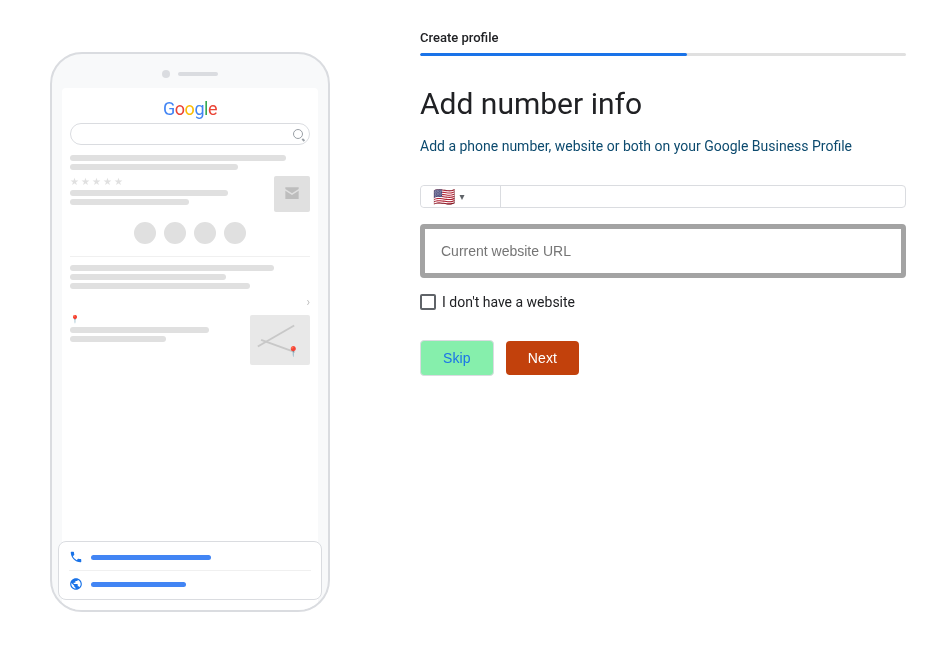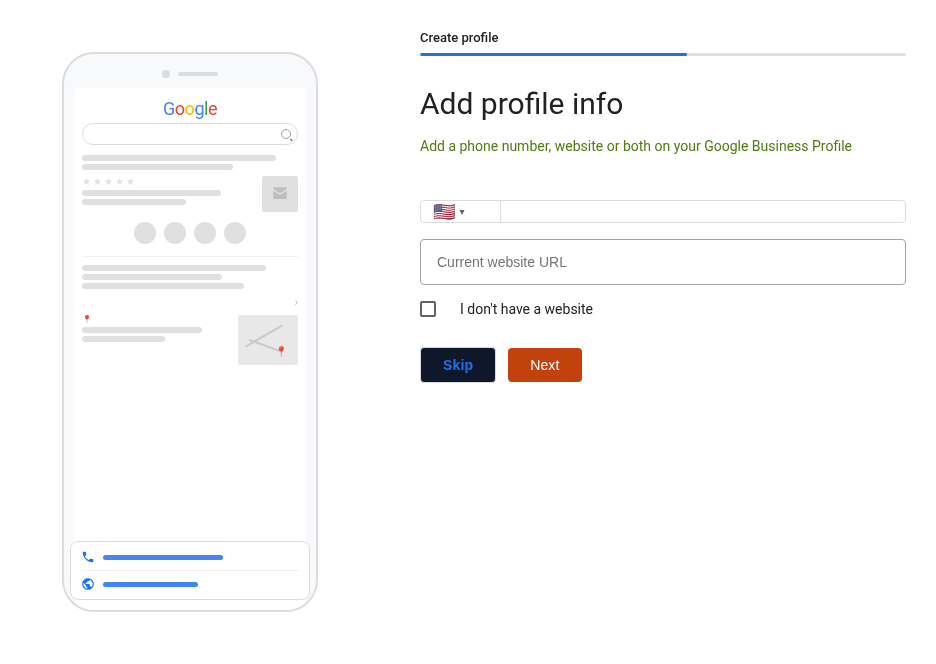--- a/index.html
+++ b/index.html
@@ -17,21 +17,21 @@
       width: 380px;
       min-width: 380px;
       display: flex;
       align-items: center;
       justify-content: center;
       padding: 20px;
       background: #fff;
     }
 
     .phone-mockup {
-      width: 256px;
+      width: 280px;
       height: 560px;
       border: 2px solid #dadce0;
       border-radius: 32px;
       background: #f8f9fa;
       position: relative;
       overflow: hidden;
       padding: 16px 10px 0;
       display: flex;
       flex-direction: column;
     }
@@ -330,22 +330,22 @@
     .form-title {
       font-size: 30px;
       font-weight: 400;
       color: #202124;
       margin-bottom: 14px;
       line-height: 1.2;
     }
 
     .form-description {
       font-size: 14px;
-      color: #4d7c0f;
-      margin-bottom: 43px;
+      color: #0c4a6e;
+      margin-bottom: 28px;
       line-height: 1.5;
     }
 
     
     .phone-input-group {
       display: flex;
       gap: 0;
       margin-bottom: 16px;
       border: 1px solid #dadce0;
       border-radius: 4px;
@@ -379,41 +379,41 @@
       outline: none;
       padding: 14px 16px;
       font-size: 14px;
       color: #9aa0a6;
       background: transparent;
       border-radius: 0 4px 4px 0;
     }
 
     
     .url-input-wrapper {
-      border: 1px solid #a3a3a3;
+      border: 5px solid #a3a3a3;
       border-radius: 4px;
       margin-bottom: 16px;
     }
 
     .url-input {
       width: 100%;
       border: none;
       outline: none;
       padding: 14px 16px;
       font-size: 14px;
       color: #9aa0a6;
       background: transparent;
       border-radius: 4px;
     }
 
     
     .checkbox-row {
       display: flex;
       align-items: center;
-      gap: 24px;
+      gap: 6px;
       margin-bottom: 30px;
     }
 
     .checkbox {
       width: 16px;
       height: 16px;
       border: 2px solid #5f6368;
       border-radius: 2px;
       background: #fff;
       flex-shrink: 0;
@@ -429,24 +429,24 @@
     .buttons-row {
       display: flex;
       gap: 12px;
       align-items: center;
     }
 
     .btn-skip {
       padding: 9px 22px;
       border: 1px solid #dadce0;
       border-radius: 4px;
-      background: #0f172a;
+      background: #86efac;
       color: #1a73e8;
       font-size: 14px;
-      font-weight: 700;
+      font-weight: 400;
       cursor: pointer;
       letter-spacing: 0.01em;
     }
 
     .btn-next {
       padding: 9px 22px;
       border: none;
       border-radius: 4px;
       background: #c2410c;
       color: #fff;
@@ -552,21 +552,21 @@
 
 <div class="right-panel">
 
   <div class="progress-section">
     <div class="progress-label">Create profile</div>
     <div class="progress-bar-track">
       <div class="progress-bar-fill" style="width: 55%;"></div>
     </div>
   </div>
 
-  <h1 class="form-title">Add profile info</h1>
+  <h1 class="form-title">Add number info</h1>
 
   <p class="form-description">Add a phone number, website or both on your Google Business Profile</p>
 
   <div class="phone-input-group">
     <div class="country-selector">
       <span class="flag-emoji">🇺🇸</span>
       <span class="dropdown-arrow">▾</span>
     </div>
   </div>
 

